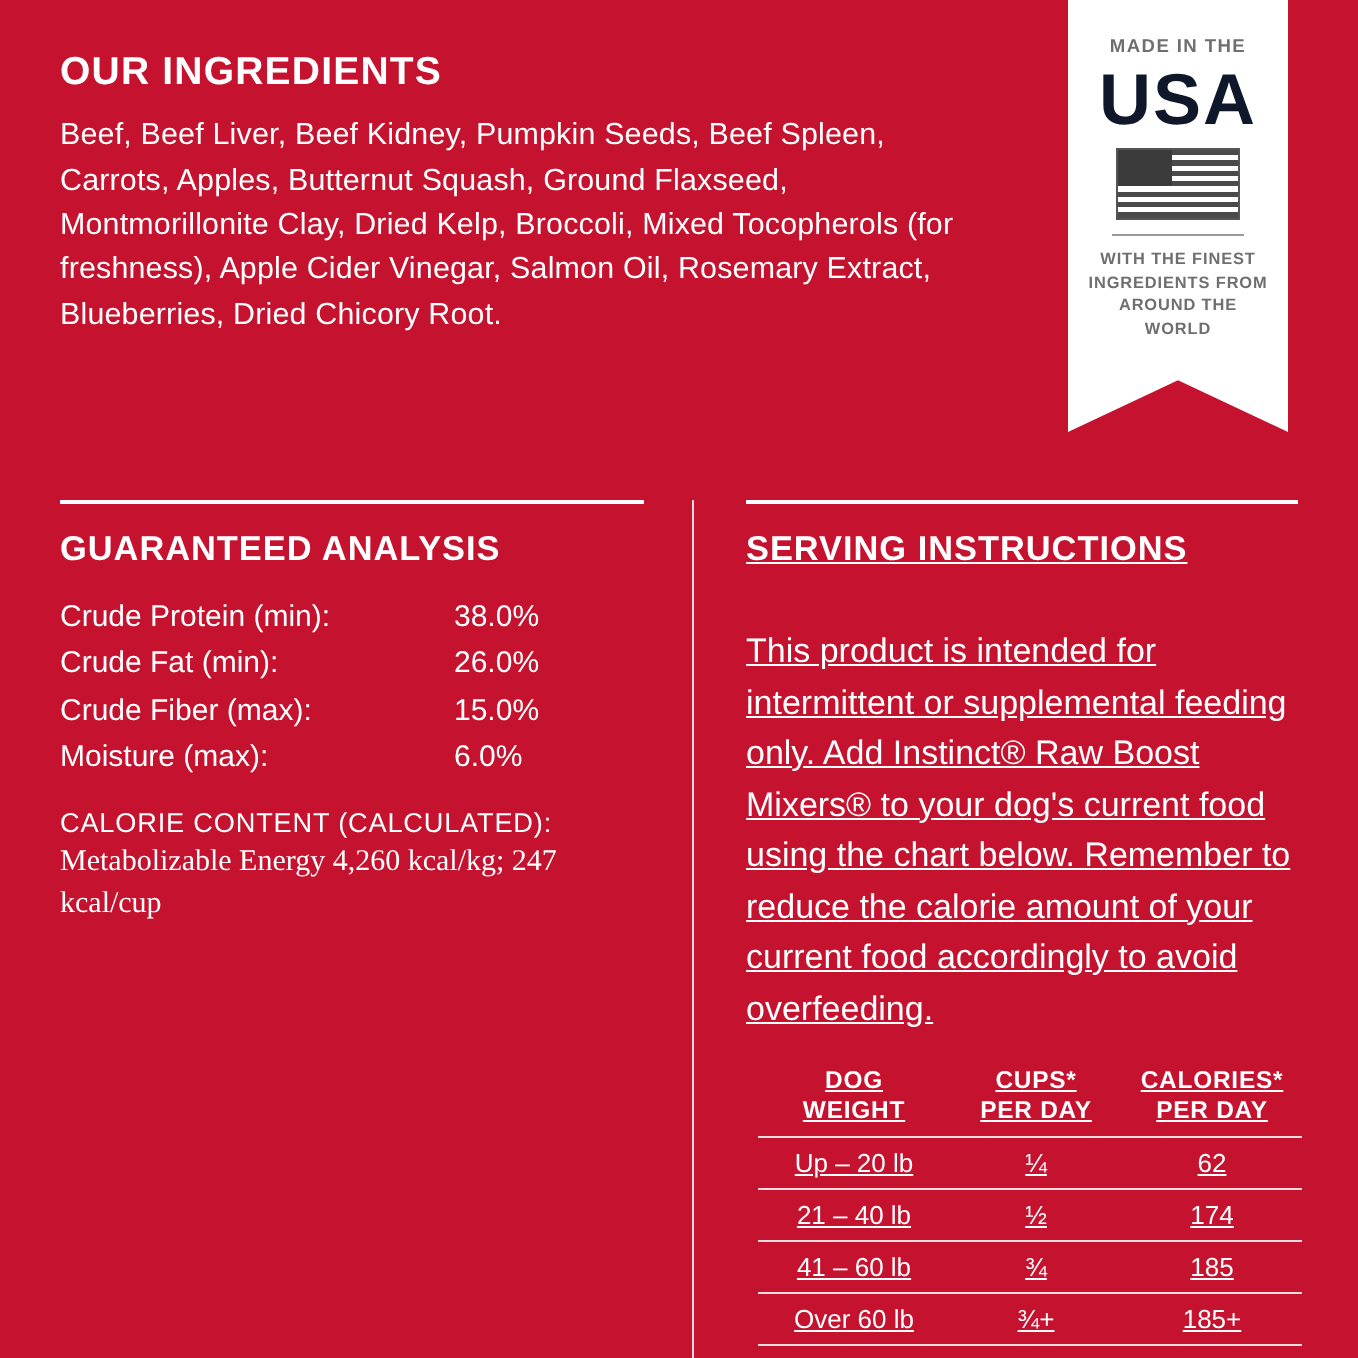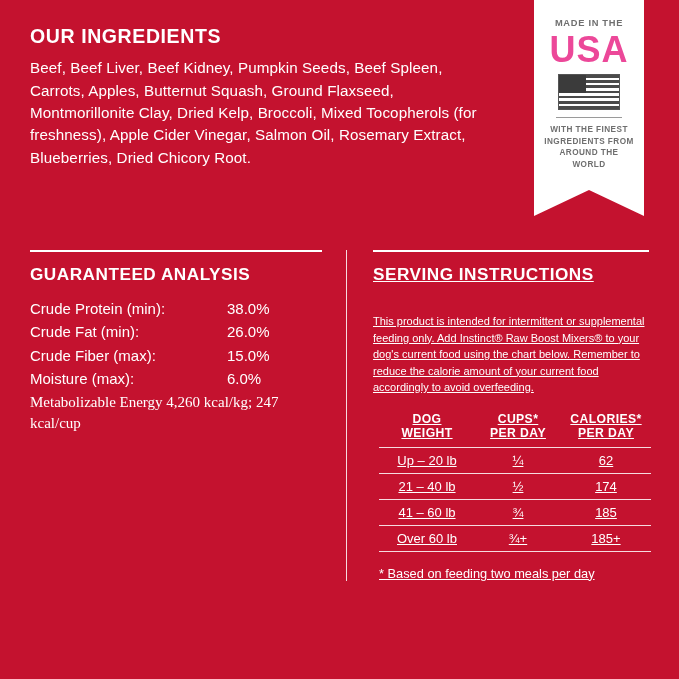--- a/index.html
+++ b/index.html
@@ -64,21 +64,21 @@
     letter-spacing: 0.7px;
     line-height: 1.25;
     color: #6f6f6f;
   }
   .usa-big {
     font-size: 36px;
     font-weight: bold;
     letter-spacing: 1px;
     line-height: 1;
     margin: 2px 0 6px 0;
-    color: #ec4899;
+    color: #0f172a;
   }
   .usa-flag {
     width: 62px;
     height: 36px;
     margin: 0 auto 7px auto;
     position: relative;
     background: #ffffff;
     border: 1px solid #555;
   }
   .usa-flag .stripes {
@@ -157,21 +157,21 @@
     margin-top: 14px;
   }
   .calorie-body {
     font-size: 15px;
     margin-top: 2px;
     line-height: 1.4;
     font-family: Liberation Serif, serif;
   }
 
   .si-body {
-    font-size: 11px;
+    font-size: 17px;
     line-height: 1.5;
     margin-top: 28px;
   }
 
   
   .feed-chart {
     margin-top: 16px;
     margin-left: 6px;
     width: 272px;
     border-collapse: collapse;
@@ -241,20 +241,21 @@
           <tr>
             <td>Crude Fiber (max):</td>
             <td class="val">15.0%</td>
           </tr>
           <tr>
             <td>Moisture (max):</td>
             <td class="val">6.0%</td>
           </tr>
         </tbody>
       </table>
+      <div class="calorie-head">CALORIE CONTENT (CALCULATED):</div>
       <div class="calorie-body">Metabolizable Energy 4,260 kcal/kg; 247 kcal/cup</div>
     </div>
 
     <div class="col-right">
       <div class="toprule"></div>
       <h3 class="si-title">SERVING INSTRUCTIONS</h3>
       <div class="si-body">This product is intended for intermittent or supplemental feeding only. Add Instinct® Raw Boost Mixers® to your dog's current food using the chart below. Remember to reduce the calorie amount of your current food accordingly to avoid overfeeding.</div>
 
       <table class="feed-chart">
         <thead>

